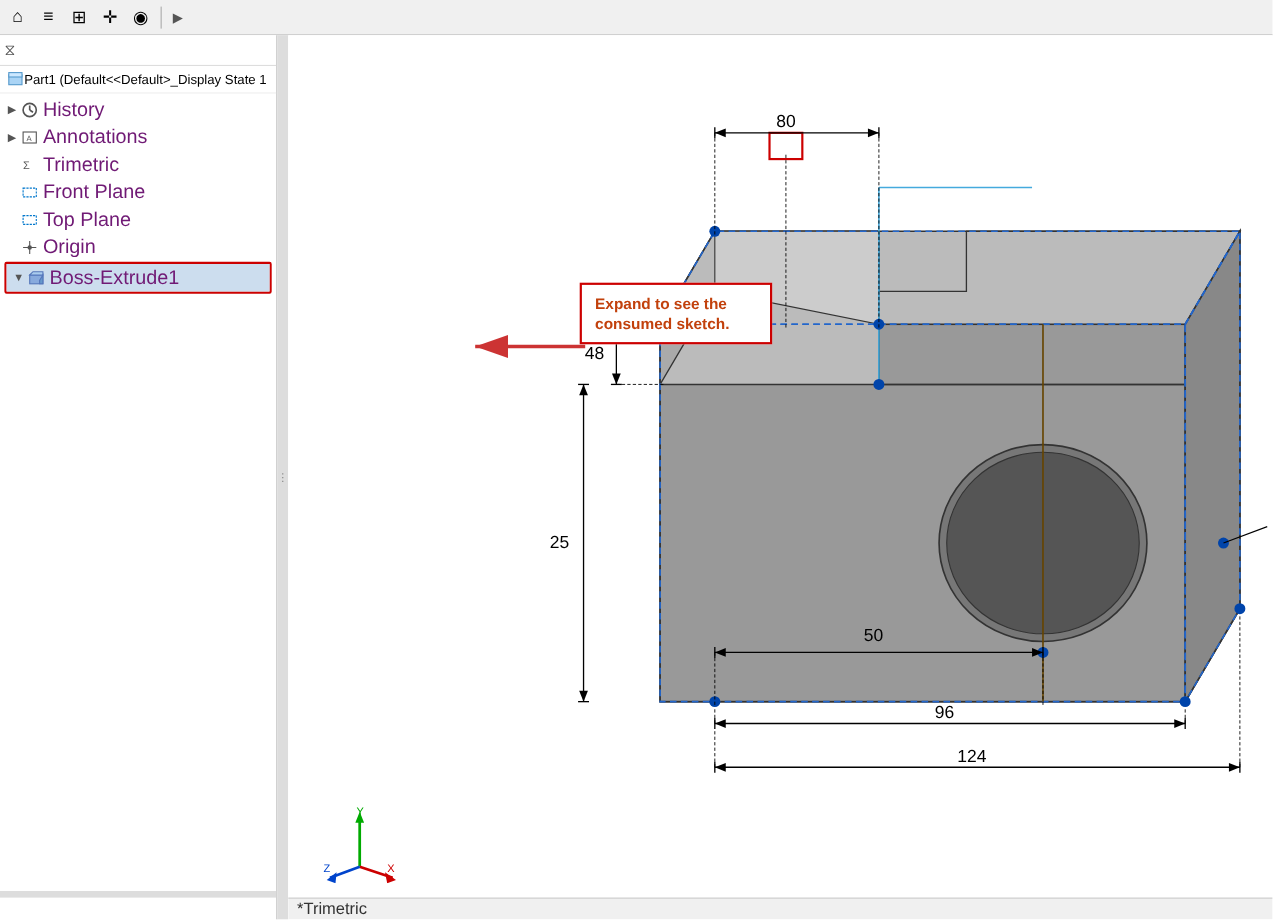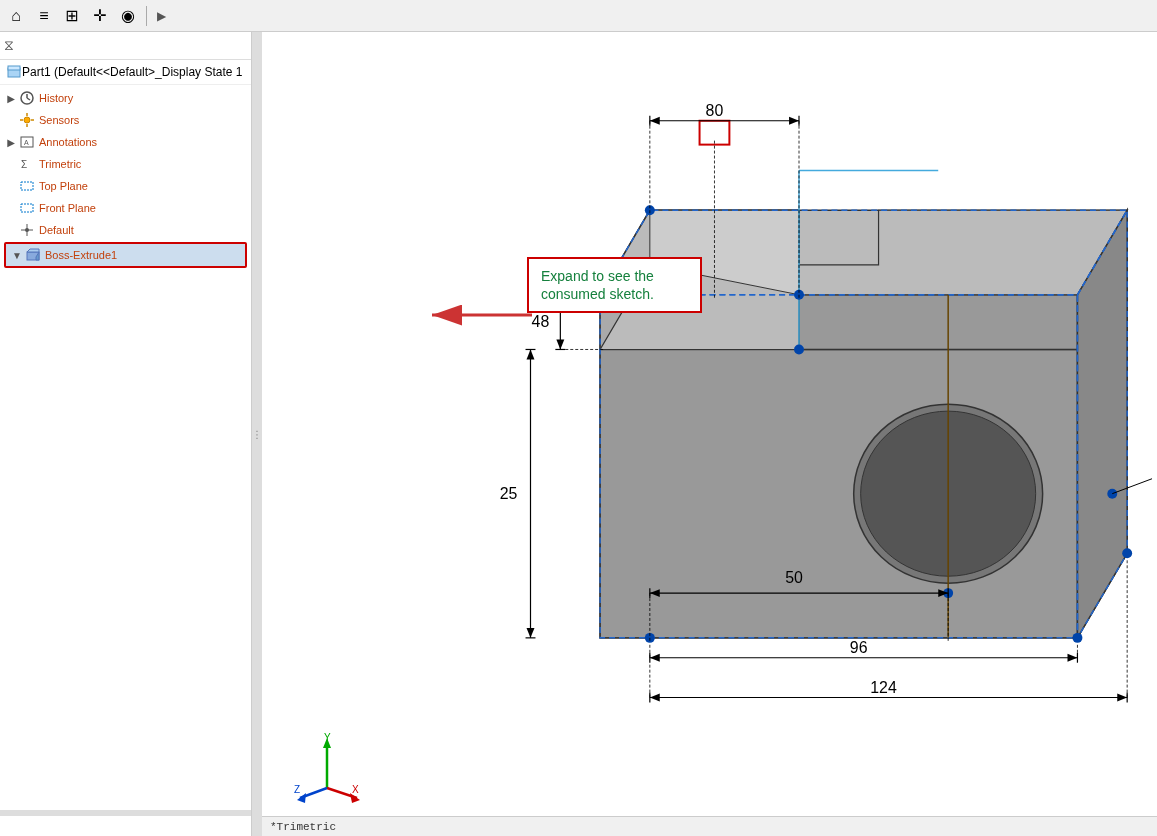--- a/index.html
+++ b/index.html
@@ -71,21 +71,21 @@
     .tree-expand {
       width: 14px; height: 14px;
       display: flex; align-items: center; justify-content: center;
       font-size: 10px; color: #555; flex-shrink: 0;
     }
     .tree-icon {
       width: 18px; height: 18px;
       display: flex; align-items: center; justify-content: center;
       flex-shrink: 0; margin-right: 3px;
     }
-    .tree-label { font-size: 11px; color: #c2410c; }
+    .tree-label { font-size: 18px; color: #701a75; }
 
     
     .part-header {
       padding: 4px 6px;
       font-size: 12px;
       color: #000;
       border-bottom: 1px solid #eee;
       display: flex;
       align-items: center;
       gap: 0;
@@ -100,22 +100,22 @@
 
     
     .callout-box {
       position: absolute;
       left: 265px;
       top: 225px;
       border: 2px solid #cc0000;
       background: #fff;
       padding: 8px 12px;
       font-size: 14px;
-      font-weight: normal;
-      color: #15803d;
+      font-weight: bold;
+      color: #c2410c;
       z-index: 10;
       max-width: 175px;
       line-height: 1.3;
     }
     .callout-arrow {
       position: absolute;
       left: 160px;
       top: 268px;
       z-index: 10;
     }
@@ -133,23 +133,22 @@
       position: absolute;
       bottom: 0;
       left: 0;
       right: 0;
       height: 20px;
       background: #f0f0f0;
       border-top: 1px solid #ccc;
       display: flex;
       align-items: center;
       padding: 0 8px;
-      font-size: 11px;
+      font-size: 15px;
       color: #333;
-      font-family: Liberation Mono, monospace;
     }
 
     
     .resize-handle {
       width: 10px;
       background: #ddd;
       cursor: col-resize;
       display: flex;
       align-items: center;
       justify-content: center;
@@ -206,33 +205,20 @@
         <div class="tree-icon">
           <svg width="16" height="16" viewBox="0 0 16 16">
             <circle cx="8" cy="8" r="6" fill="none" stroke="#555" stroke-width="1.5"></circle>
             <line x1="8" y1="4" x2="8" y2="8" stroke="#555" stroke-width="1.5"></line>
             <line x1="8" y1="8" x2="11" y2="10" stroke="#555" stroke-width="1.5"></line>
           </svg>
         </div>
         <span class="tree-label">History</span>
       </div>
 
-      <div class="tree-item">
-        <div class="tree-expand"></div>
-        <div class="tree-icon">
-          <svg width="16" height="16" viewBox="0 0 16 16">
-            <circle cx="8" cy="8" r="3" fill="#ffaa00" stroke="#cc8800" stroke-width="1"></circle>
-            <line x1="8" y1="1" x2="8" y2="4" stroke="#cc8800" stroke-width="1.5"></line>
-            <line x1="8" y1="12" x2="8" y2="15" stroke="#cc8800" stroke-width="1.5"></line>
-            <line x1="1" y1="8" x2="4" y2="8" stroke="#cc8800" stroke-width="1.5"></line>
-            <line x1="12" y1="8" x2="15" y2="8" stroke="#cc8800" stroke-width="1.5"></line>
-          </svg>
-        </div>
-        <span class="tree-label">Sensors</span>
-      </div>
 
       <div class="tree-item">
         <div class="tree-expand">▶</div>
         <div class="tree-icon">
           <svg width="16" height="16" viewBox="0 0 16 16">
             <rect x="2" y="3" width="12" height="10" fill="none" stroke="#555" stroke-width="1"></rect>
             <text x="5" y="11" font-size="7" fill="#555">A</text>
           </svg>
         </div>
         <span class="tree-label">Annotations</span>
@@ -249,44 +235,44 @@
       </div>
 
 
       <div class="tree-item">
         <div class="tree-expand"></div>
         <div class="tree-icon">
           <svg width="16" height="16" viewBox="0 0 16 16">
             <rect x="2" y="4" width="12" height="8" fill="none" stroke="#0077cc" stroke-width="1" stroke-dasharray="2,1"></rect>
           </svg>
         </div>
+        <span class="tree-label">Front Plane</span>
+      </div>
+
+      <div class="tree-item">
+        <div class="tree-expand"></div>
+        <div class="tree-icon">
+          <svg width="16" height="16" viewBox="0 0 16 16">
+            <rect x="2" y="4" width="12" height="8" fill="none" stroke="#0077cc" stroke-width="1" stroke-dasharray="2,1"></rect>
+          </svg>
+        </div>
         <span class="tree-label">Top Plane</span>
-      </div>
-
-      <div class="tree-item">
-        <div class="tree-expand"></div>
-        <div class="tree-icon">
-          <svg width="16" height="16" viewBox="0 0 16 16">
-            <rect x="2" y="4" width="12" height="8" fill="none" stroke="#0077cc" stroke-width="1" stroke-dasharray="2,1"></rect>
-          </svg>
-        </div>
-        <span class="tree-label">Front Plane</span>
       </div>
 
 
       <div class="tree-item">
         <div class="tree-expand"></div>
         <div class="tree-icon">
           <svg width="16" height="16" viewBox="0 0 16 16">
             <line x1="8" y1="2" x2="8" y2="14" stroke="#555" stroke-width="1"></line>
             <line x1="2" y1="8" x2="14" y2="8" stroke="#555" stroke-width="1"></line>
             <circle cx="8" cy="8" r="2" fill="#555"></circle>
           </svg>
         </div>
-        <span class="tree-label">Default</span>
+        <span class="tree-label">Origin</span>
       </div>
 
       <div class="boss-extrude-box">
         <div class="tree-item selected">
           <div class="tree-expand">▼</div>
           <div class="tree-icon">
             <svg width="16" height="16" viewBox="0 0 16 16">
               <rect x="2" y="5" width="12" height="8" fill="#88aadd" stroke="#5577bb" stroke-width="1"></rect>
               <polygon points="2,5 5,2 14,2 14,5" fill="#aaccee" stroke="#5577bb" stroke-width="1"></polygon>
               <polygon points="14,5 14,13 11,13 11,10" fill="#6699cc" stroke="#5577bb" stroke-width="1"></polygon>

